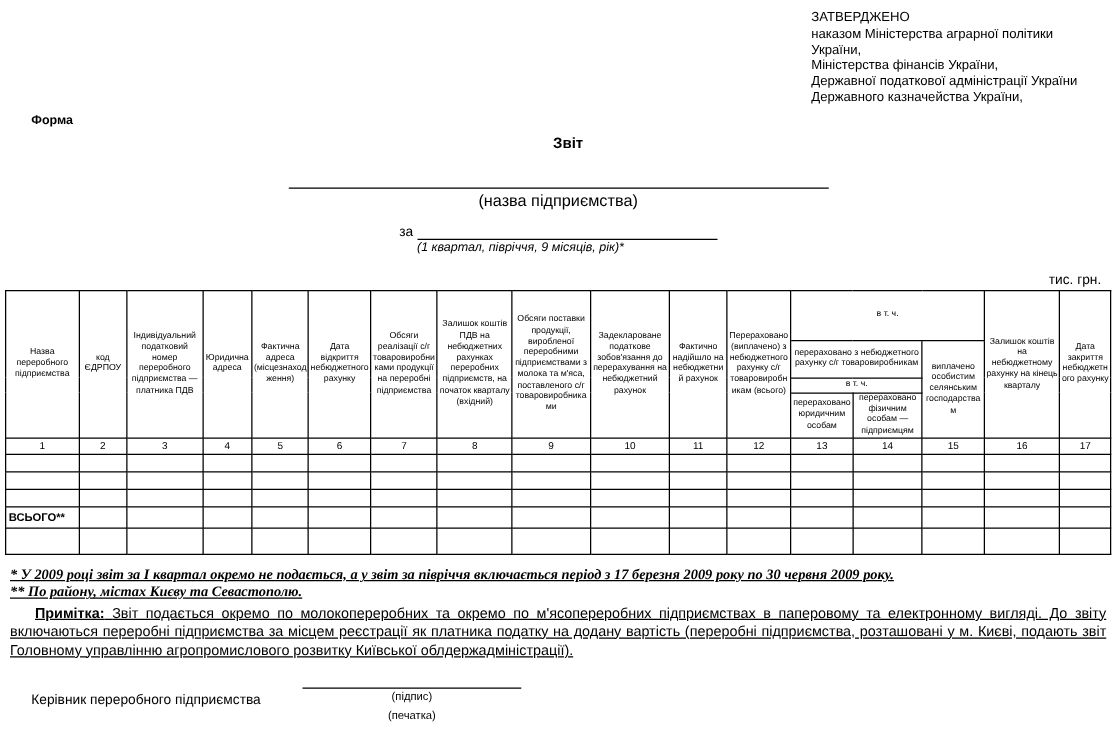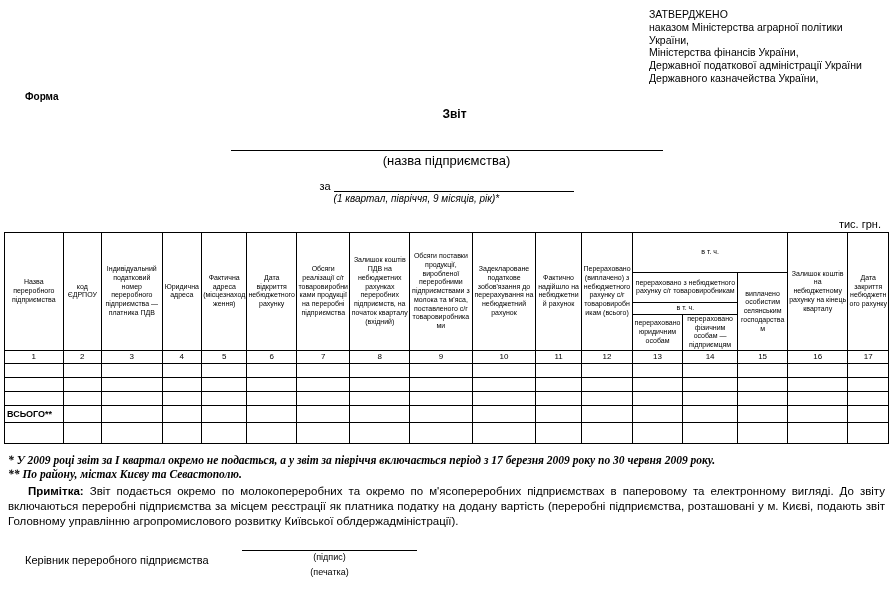--- a/index.html
+++ b/index.html
@@ -68,21 +68,21 @@
   tr.hr-a { height: 40px; }
   tr.hr-b { height: 30px; }
   tr.hr-c { height: 12px; }
   tr.hr-d { height: 34px; }
   tr.num-row td { font-size: 8px; text-align: center; height: 12px; }
   tr.data-row td { height: 13px; }
   tr.total-row td { height: 16px; }
   tr.total-row td.total-cell { font-weight: bold; font-size: 9px; text-align: left; padding-left: 2px; }
   tr.last-row td { height: 20px; }
 
-  .footnotes { margin: 9px 8px 0 8px; }
+  .footnotes { margin: 9px 8px 0 8px; text-decoration: underline; }
   .fn {
     font-family: "Liberation Serif", serif;
     font-style: italic;
     font-weight: bold;
     font-size: 11.5px;
     line-height: 1.25;
     margin: 0;
   }
   .note {
     font-size: 11.5px;

